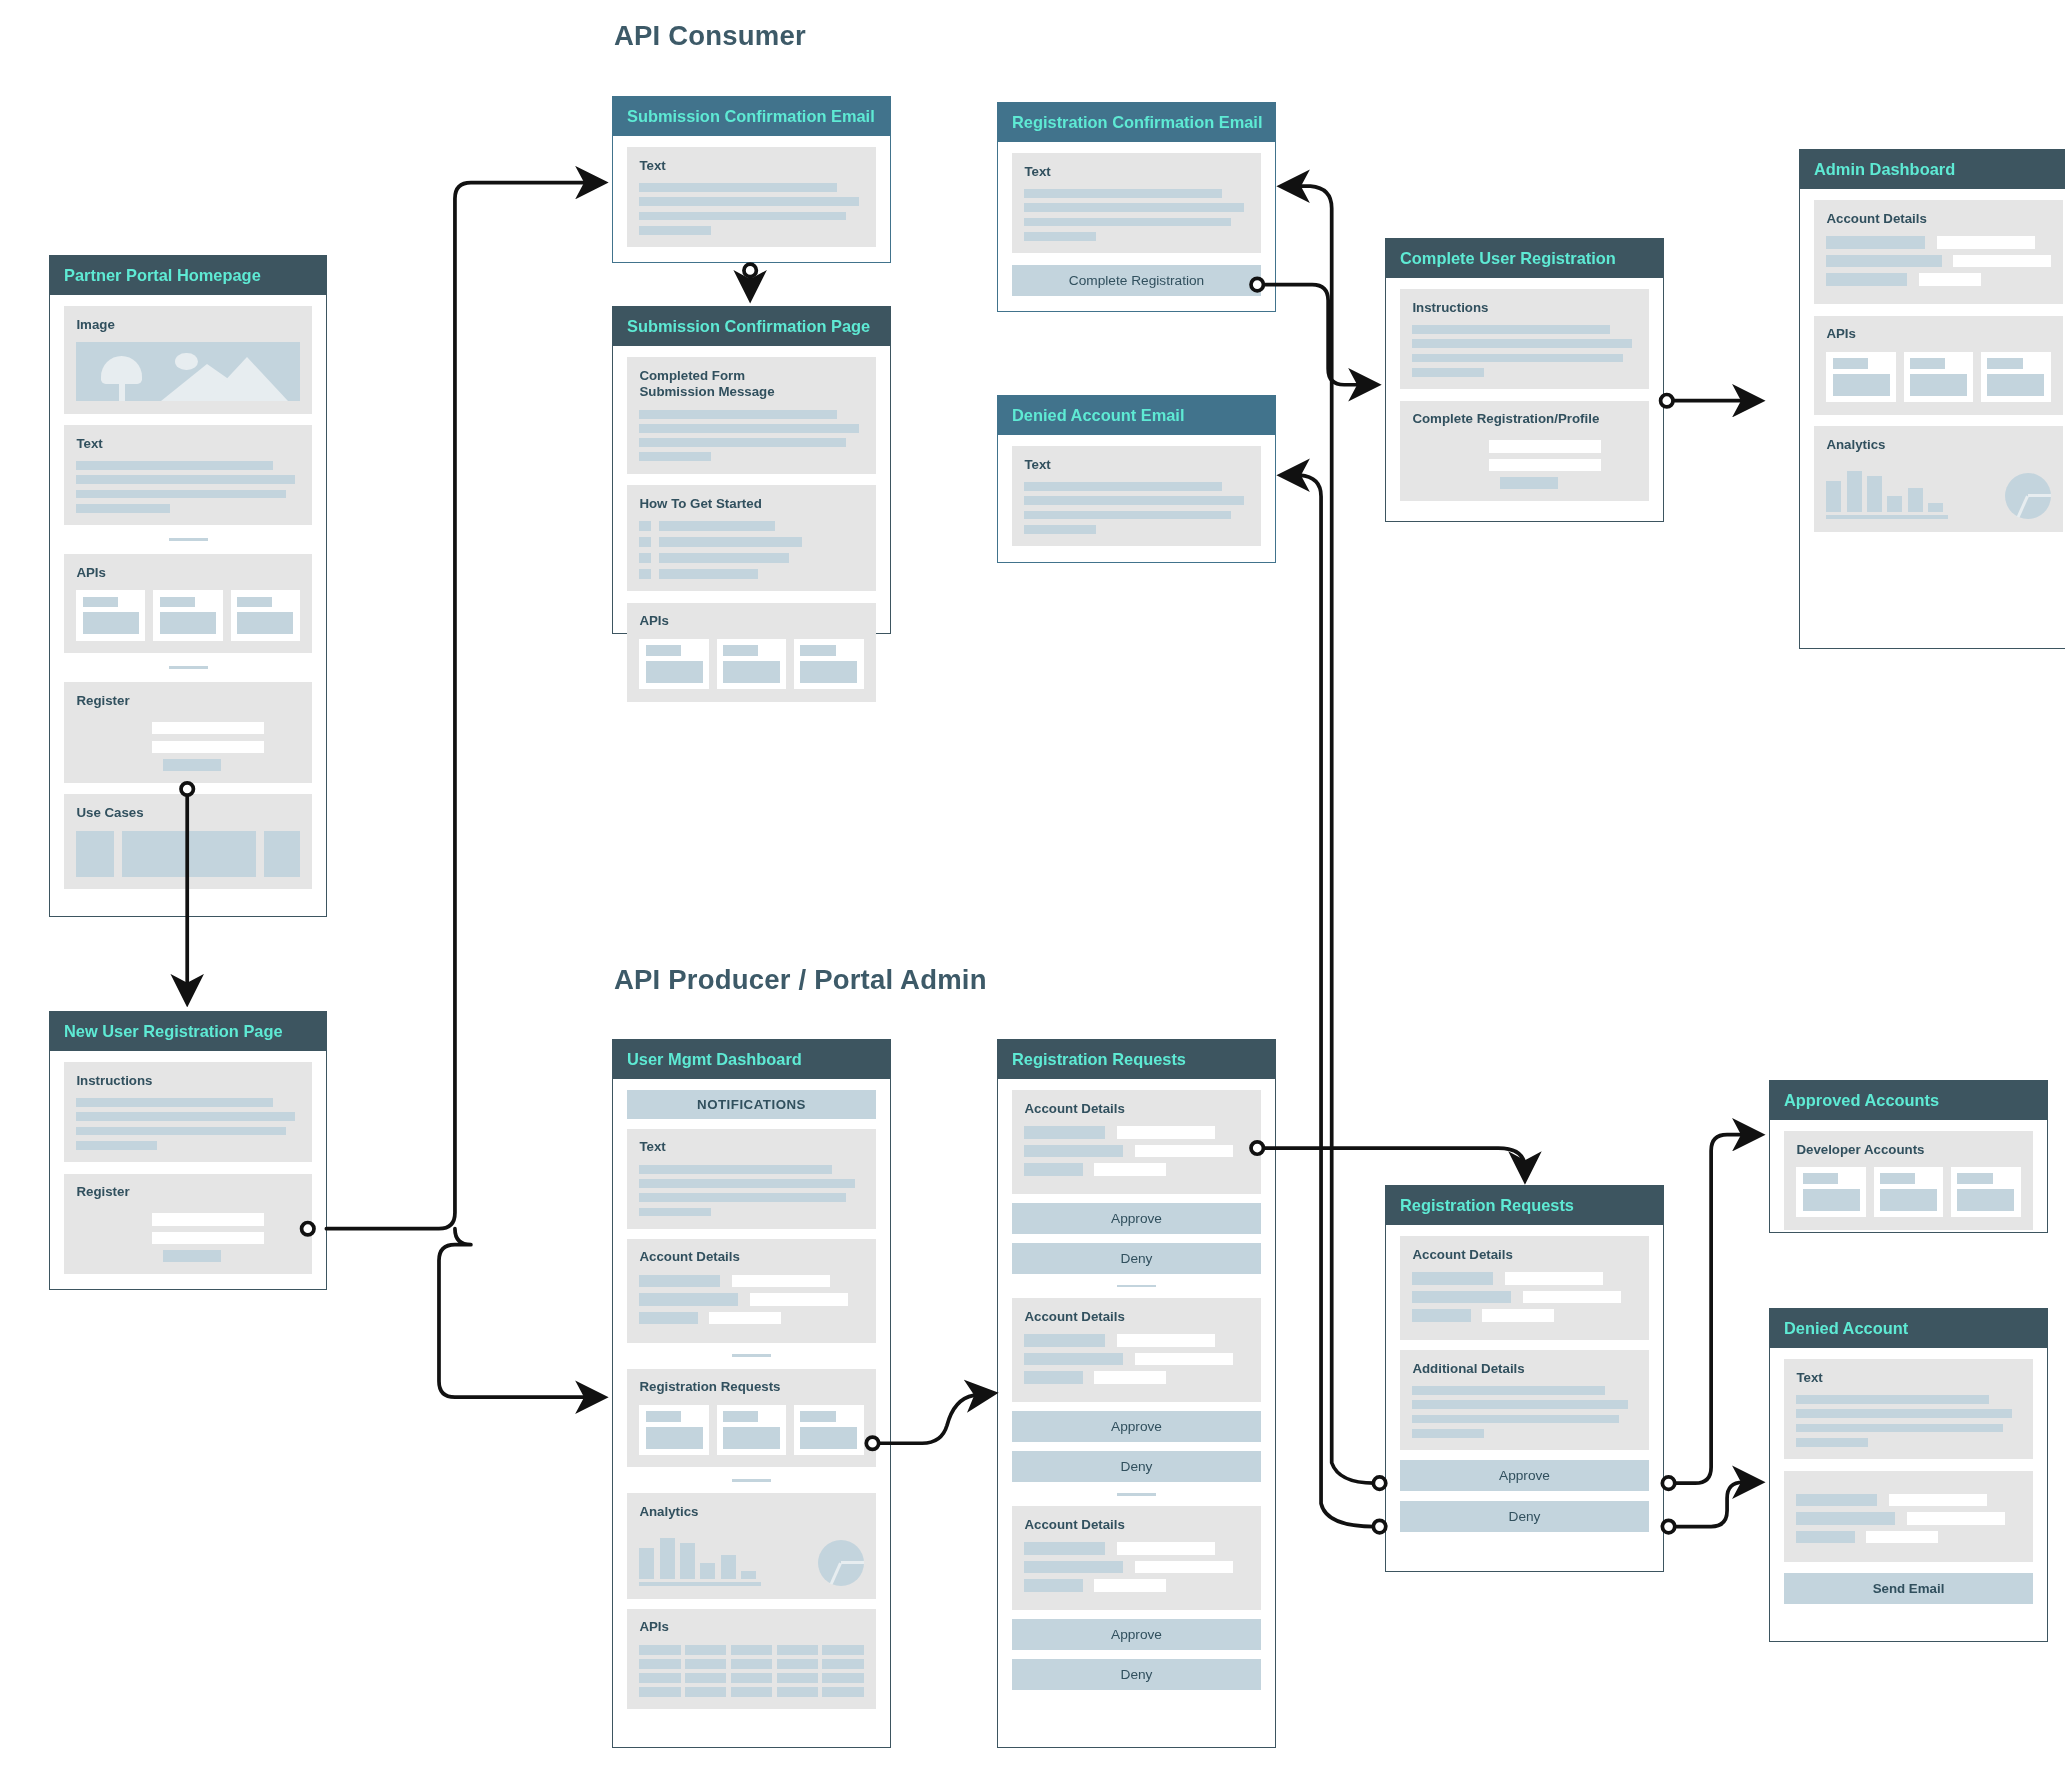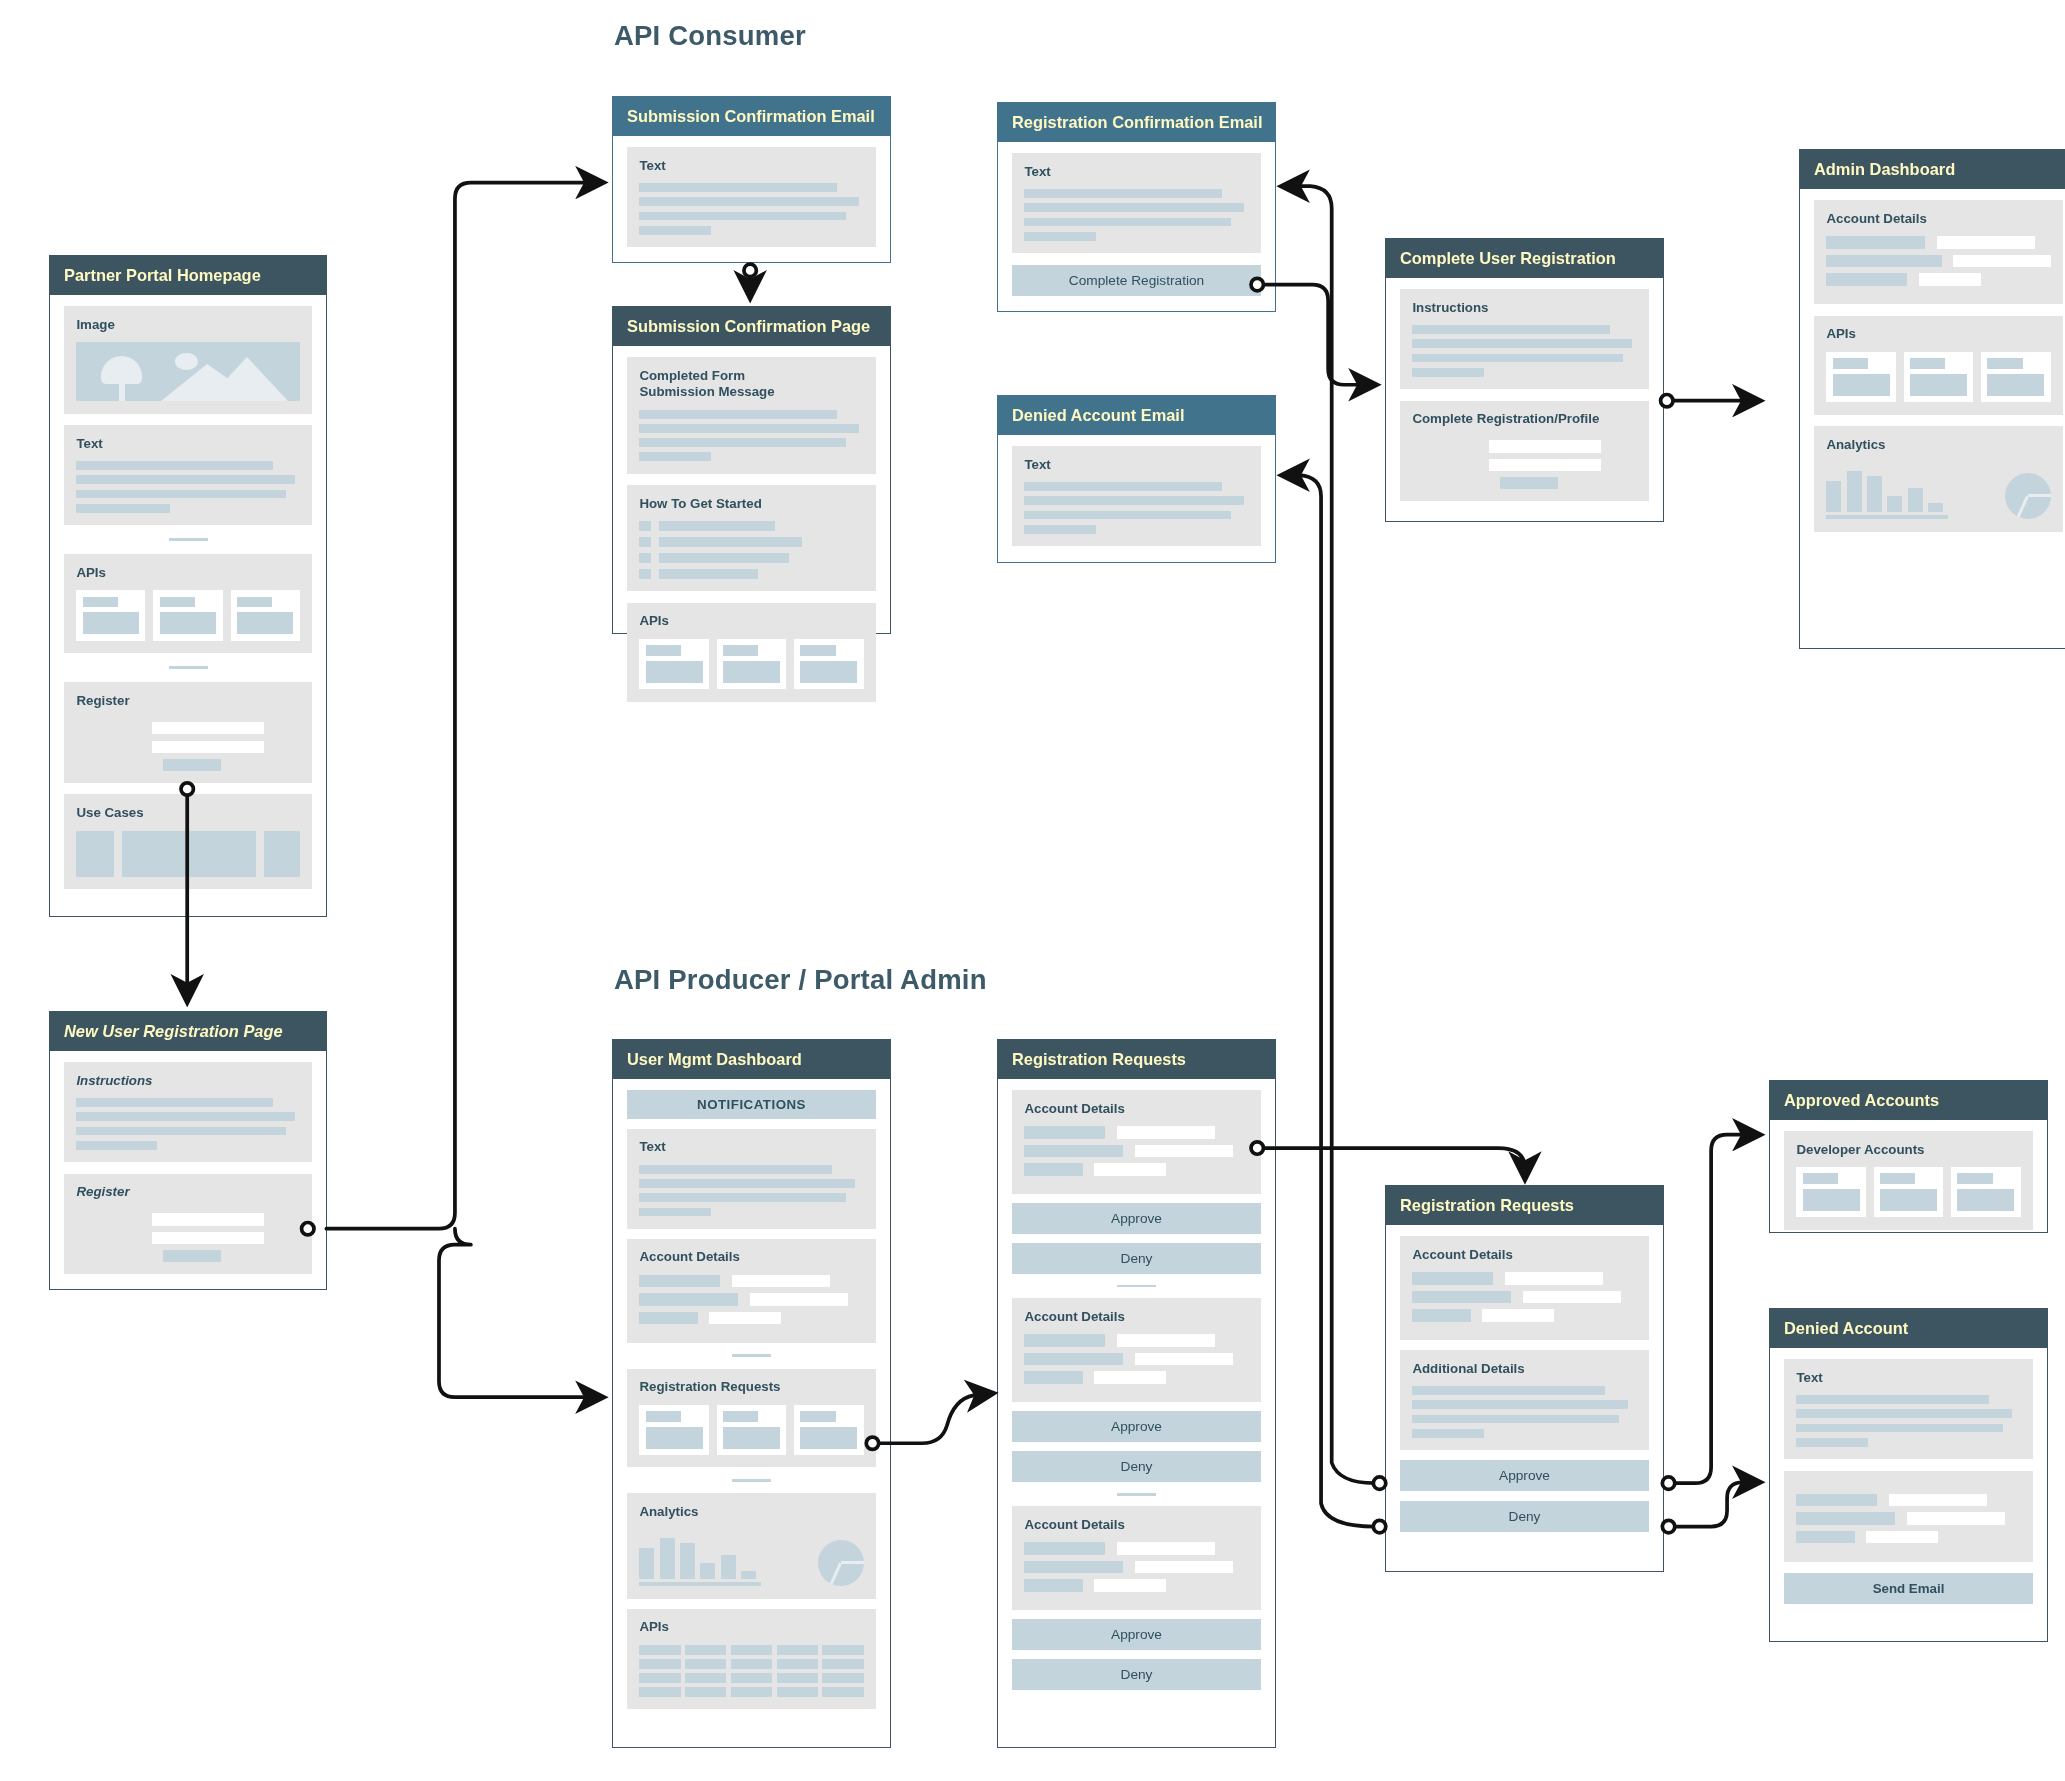--- a/index.html
+++ b/index.html
@@ -9,21 +9,21 @@
   
   .section-title{
     position:absolute;font-size:27.5px;font-weight:bold;color:#3d5a68;
     letter-spacing:0.2px;white-space:nowrap;
   }
 
   
   .card{position:absolute;box-sizing:border-box;background:#ffffff;
         border:1.8px solid #3d5560;}
   .card.email{border-color:#41738c;}
-  .card-head{box-sizing:border-box;background:#3d5560;color:#fef9c3;
+  .card-head{box-sizing:border-box;background:#3d5560;color:#5eead4;
         font-size:16.4px;font-weight:bold;padding:9.8px 14px;white-space:nowrap;}
   .card.email > .card-head{background:#41738c;}
   .card-body{box-sizing:border-box;padding:11.5px 14px 14px 14px;
         display:flex;flex-direction:column;gap:11.5px;}
 
   
   .blk{box-sizing:border-box;background:#e5e5e5;padding:10.6px 12.4px 12.4px 12.4px;}
   .blk-title{font-size:13.3px;font-weight:bold;color:#31505e;margin-bottom:8.9px;
         line-height:1.25;white-space:pre-line;}
 
@@ -167,21 +167,21 @@
         <div class="blk-title">Use Cases</div>
         <div class="ucrow">
           <div class="uc" style="flex:0 0 17%"></div>
           <div class="uc" style="flex:1"></div>
           <div class="uc" style="flex:0 0 16%"></div>
         </div>
       </div>
     </div>
   </div>
 
-  <div class="card" style="left:49px;top:1011px;width:278px;height:279px;font-style:italic;">
+  <div class="card" style="left:49px;top:1011px;width:278px;height:279px;">
     <div class="card-head">New User Registration Page</div>
     <div class="card-body" style="height:235px;">
       <div class="blk">
         <div class="blk-title">Instructions</div>
         <div class="bars">
           <div class="bar" style="width:88%"></div>
             <div class="bar" style="width:98%"></div>
           <div class="bar" style="width:94%"></div>
             <div class="bar" style="width:36%"></div>
         </div>

